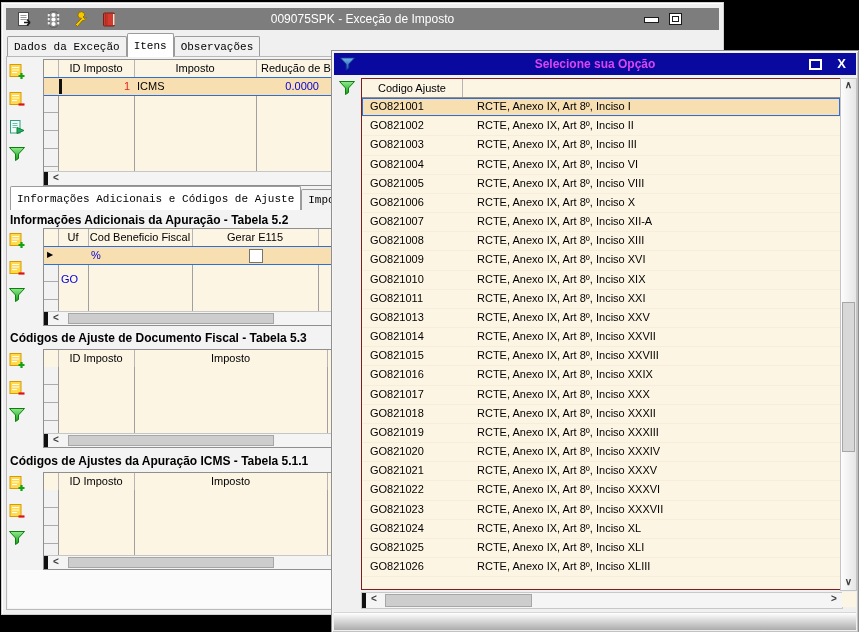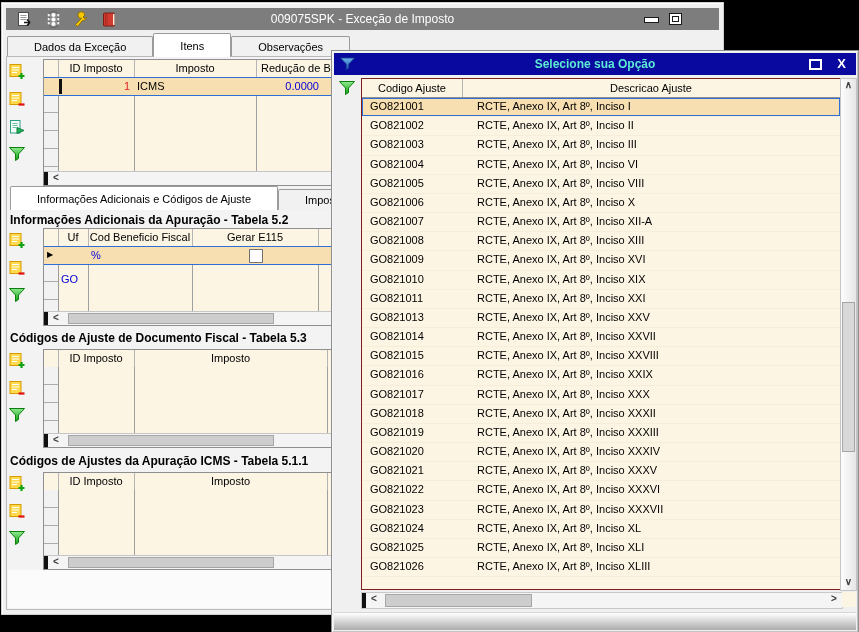--- a/index.html
+++ b/index.html
@@ -11,22 +11,22 @@
       border:1px solid #CFCFCF;box-shadow:inset 1px 1px 0 #FFF;}
   .mw-title{position:absolute;left:4px;top:5px;right:4px;height:22px;background:#7D7D7D;
       display:flex;align-items:center;}
   .mw-title .cap{position:absolute;left:0;right:0;text-align:center;color:#FFF;font-size:12px;}
   .tb-ic{margin-left:11px;width:17px;height:17px;flex:0 0 auto;}
   .winbtn-min{position:absolute;right:60px;top:9px;width:13px;height:4px;background:#FFF;border:1px solid #1A1A1A;}
   .winbtn-max{position:absolute;right:37px;top:5px;width:11px;height:10px;background:#FFF;border:1px solid #1A1A1A;}
   .winbtn-max i{display:block;margin:2px;height:4px;border:1px solid #1A1A1A;background:#FFF;}
 
   .tabs{position:absolute;left:5px;top:31px;height:23px;display:flex;align-items:flex-end;}
-  .tab{border:1px solid #9B9B9B;border-bottom:none;background:#F1F1F1;padding:4px 26px 3px;
-       border-radius:2px 2px 0 0;height:13px;white-space:nowrap;}
+  .tab{border:1px solid #9B9B9B;border-bottom:none;background:#F1F1F1;padding:4px 6px 3px;
+       border-radius:2px 2px 0 0;height:13px;white-space:nowrap;font-family:Liberation Mono, monospace;}
   .tab.active{background:#FFF;padding-top:6px;height:14px;position:relative;z-index:2;}
 
   .tabpage{position:absolute;left:4px;top:53px;right:4px;bottom:4px;background:#F3F3F3;border:1px solid #B9B9B9;}
   .bottom-white{position:absolute;left:1px;right:1px;top:513px;bottom:1px;background:#FBFBFB;}
 
   .sec-title{position:absolute;left:3px;font-weight:bold;font-size:12px;white-space:nowrap;}
 
   .vicons{position:absolute;width:20px;}
   .vicons svg{display:block;margin:0 0 11px 0;}
 
@@ -51,21 +51,21 @@
   .sthumb{position:absolute;top:1px;bottom:1px;background:#CDCDCD;border:1px solid #A6A6A6;}
   .chk{position:absolute;width:12px;height:12px;background:#FFF;border:1px solid #757575;}
   .rowmark{position:absolute;font-size:8px;line-height:8px;color:#000;}
   .red{color:#E02424;} .blue{color:#0000D8;}
 
   
   .dlg{position:absolute;left:331px;top:50px;width:526px;height:581px;z-index:10;background:#F0F0F0;
        border:1px solid #8F8F8F;box-shadow:inset 1px 1px 0 #F5F5F5,inset -1px -1px 0 #C2C2C2;}
   .dlg-title{position:absolute;left:2px;top:2px;right:2px;height:22px;background:#0909A0;
        display:flex;align-items:center;}
-  .dlg-title .cap{position:absolute;left:0;right:0;text-align:center;color:#5eead4;font-weight:bold;font-size:12px;}
+  .dlg-title .cap{position:absolute;left:0;right:0;text-align:center;color:#d946ef;font-weight:bold;font-size:12px;}
   .dmax{position:absolute;right:34px;top:6px;width:9px;height:7px;border:2px solid #FFF;}
   .dclose{position:absolute;right:10px;top:3px;color:#FFF;font-weight:bold;font-size:13px;}
   .dclose::before{content:"X";}
   .dlg-client{position:absolute;left:2px;top:24px;right:2px;bottom:20px;background:#F0F0F0;}
   .dlg-foot{position:absolute;left:2px;right:2px;bottom:2px;height:17px;
        background:linear-gradient(#FFFFFF,#ACACAC);border-top:1px solid #D6D6D6;}
 
   .dgrid{position:absolute;left:27px;top:3px;width:478px;height:510px;border:1px solid #7f1d1d;background:#FDF5E4;}
   .dghdr{position:absolute;left:0;right:0;top:0;height:18px;background:linear-gradient(#F8F8F8,#ECECEC);
        border-bottom:1px solid #909090;
@@ -317,21 +317,20 @@
     </div>
 
     <div class="dlg-client">
       <svg width="16" height="14" viewBox="0 0 16 14" style="position:absolute;left:5px;top:6px;">
         <polygon points="0.5,0.5 15.5,0.5 9.5,7 9.5,11.5 6.5,13.5 6.5,7" fill="url(#gf1)" stroke="#0C7F0C"></polygon>
       </svg>
 
       <div class="dgrid">
         <div class="dghdr">
           <span class="hlab" style="left:0;width:100px;text-align:center;">Codigo Ajuste</span>
-          <span class="hlab" style="left:100px;right:0;text-align:center;">Descricao Ajuste</span>
         </div>
         <div class="drows">
             <div class="drow selected">
             <span class="code">GO821001</span>
             <span class="desc">RCTE, Anexo IX, Art 8º, Inciso I</span>
           </div>
             <div class="drow">
             <span class="code">GO821002</span>
             <span class="desc">RCTE, Anexo IX, Art 8º, Inciso II</span>
           </div>

